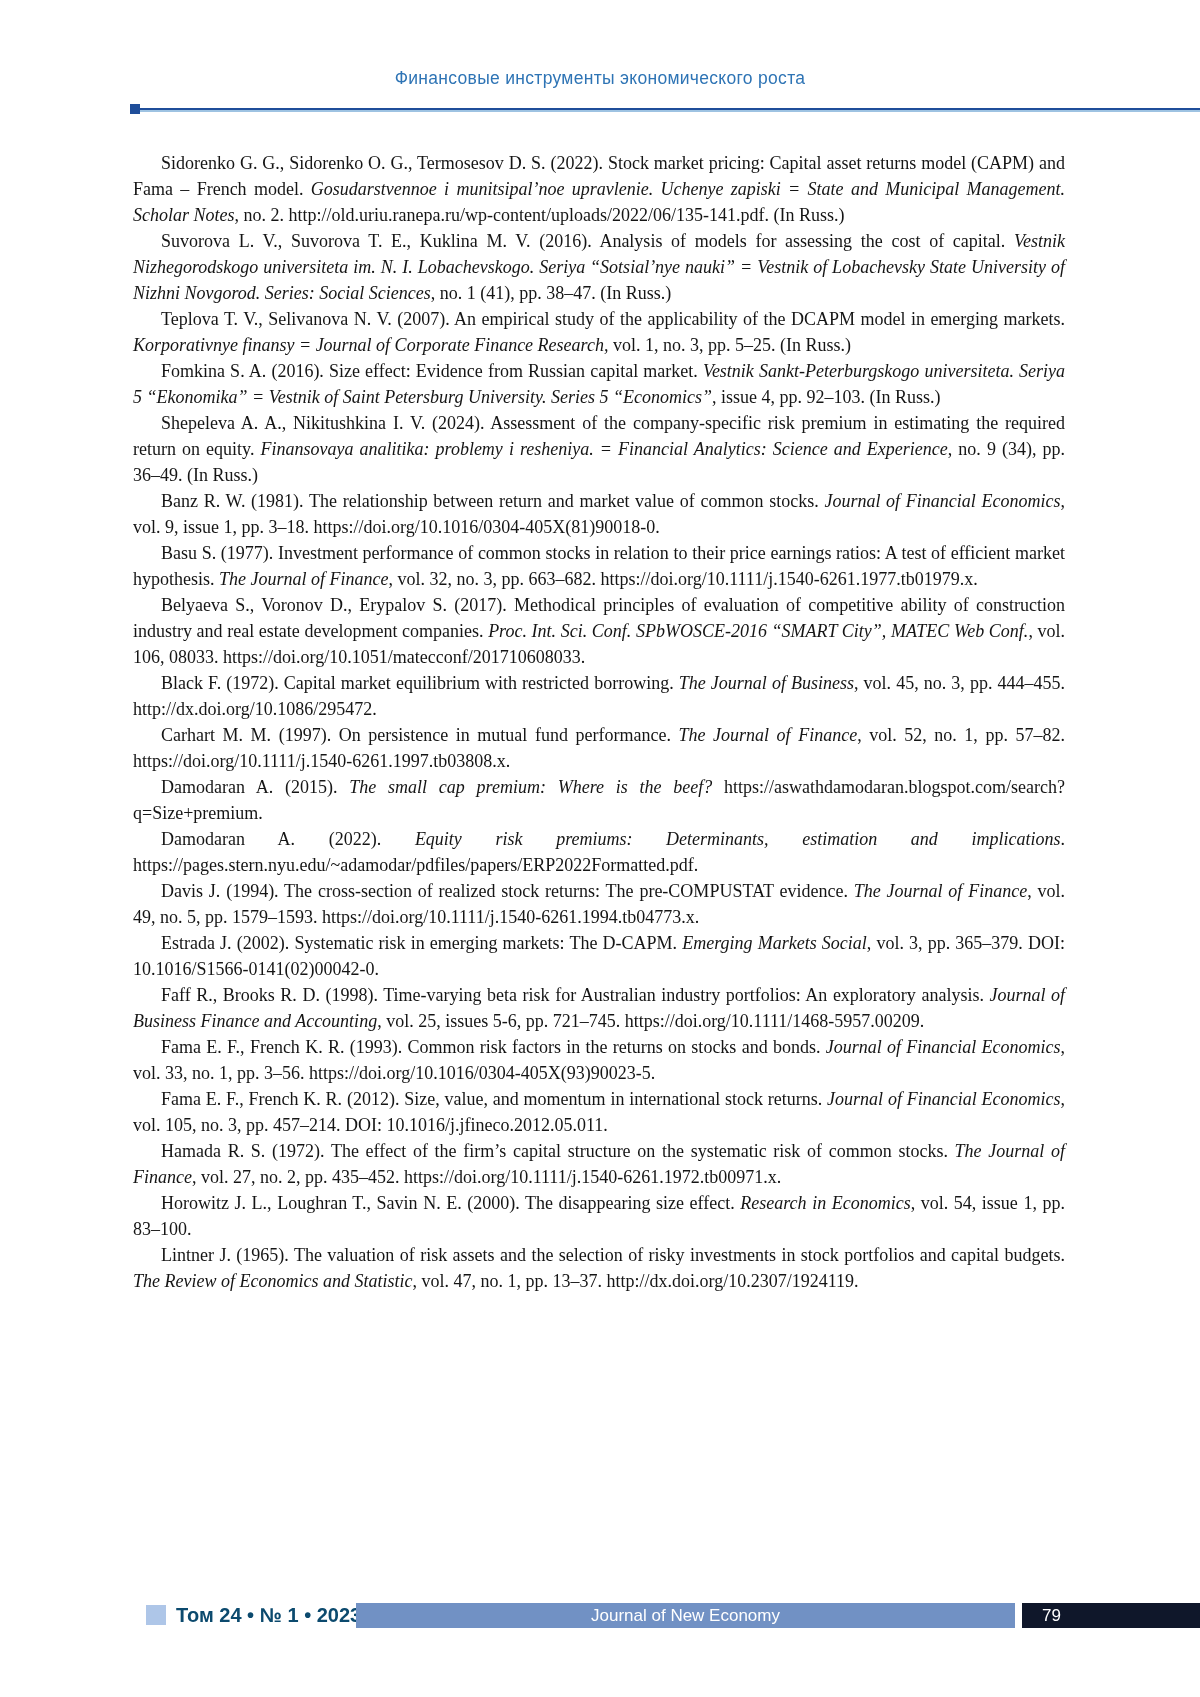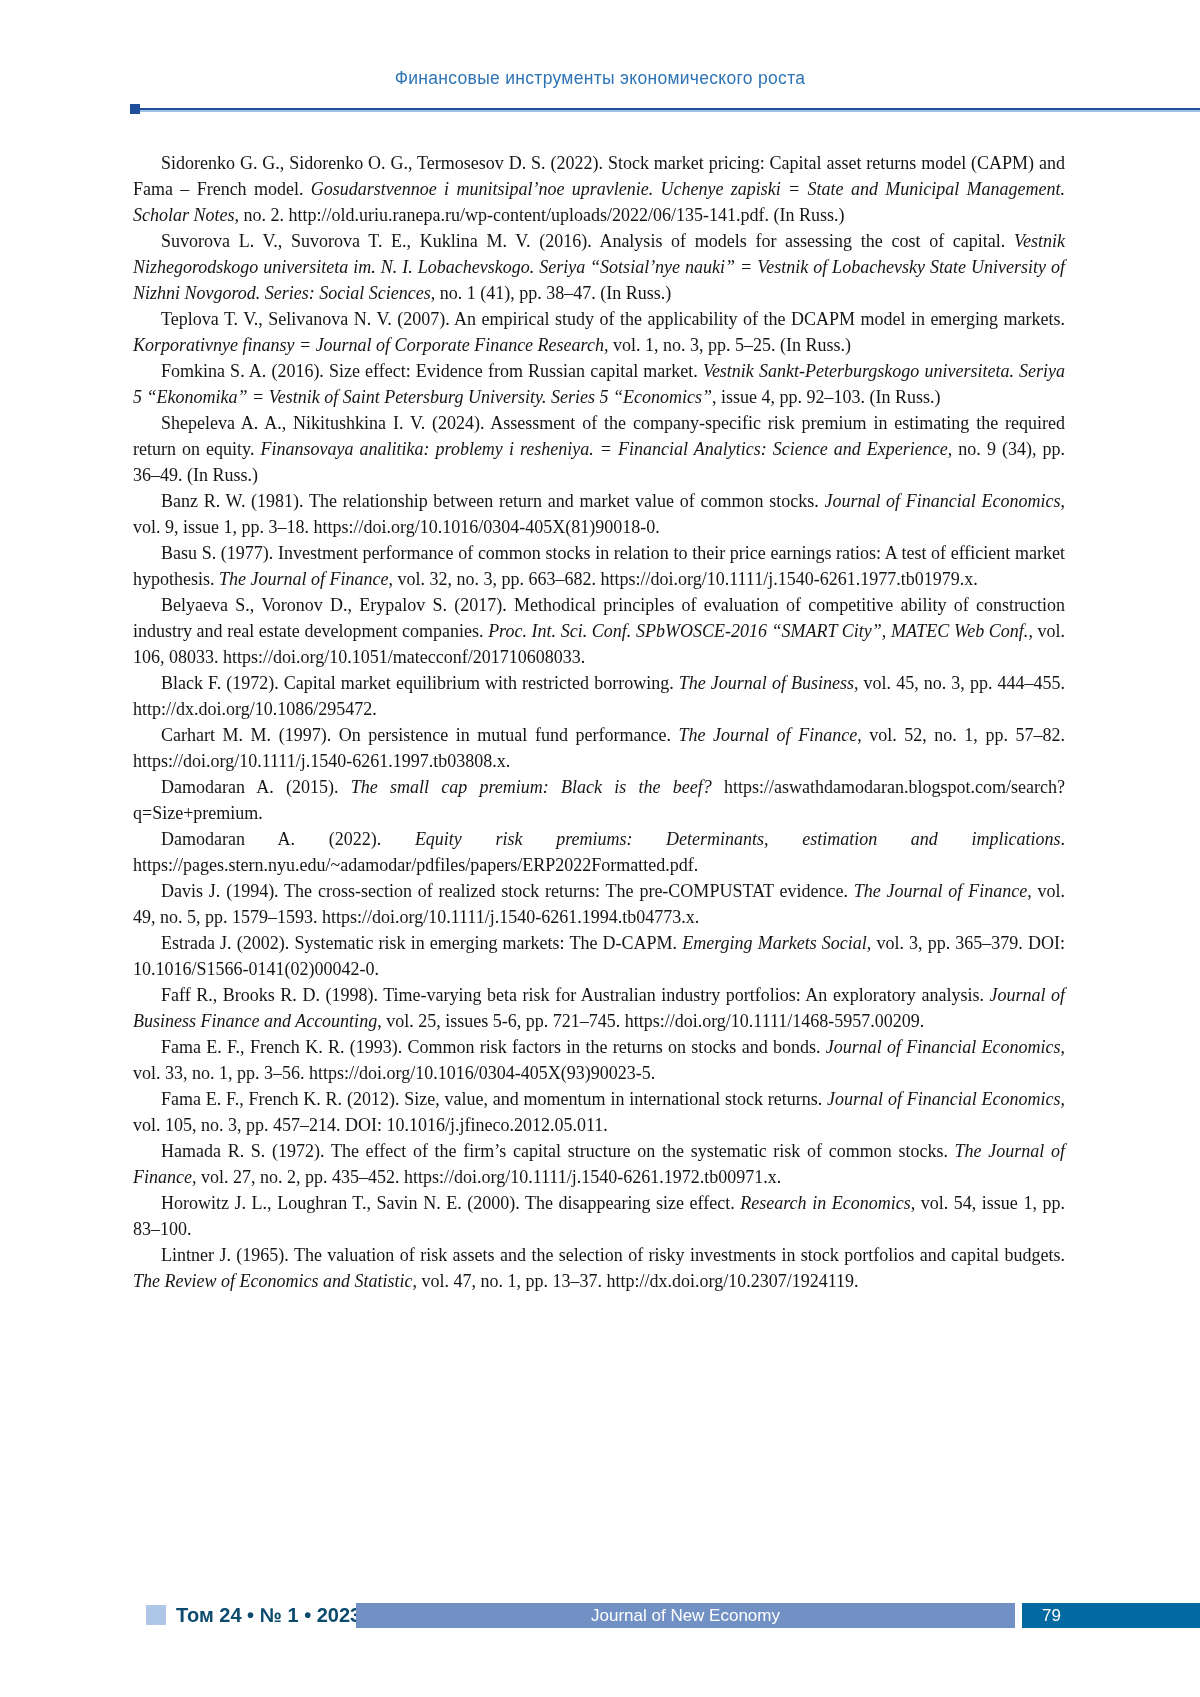--- a/index.html
+++ b/index.html
@@ -89,21 +89,21 @@
     font-family: "Liberation Sans", sans-serif;
     font-size: 17px;
     color: #ffffff;
   }
   .page-number-box {
     position: absolute;
     left: 1022px;
     top: 1603px;
     right: 0;
     height: 25px;
-    background: #0369a1;
+    background: #0f172a;
   }
   .page-number-box span {
     display: inline-block;
     padding-left: 20px;
     line-height: 25px;
     font-family: "Liberation Sans", sans-serif;
     font-size: 17px;
     color: #ffffff;
   }
 </style>
@@ -121,21 +121,21 @@
       <p><span>Sidorenko G. G., Sidorenko O. G., Termosesov D. S. (2022). Stock market pricing: Capital asset returns model (CAPM) and Fama – French model. </span><em>Gosudarstvennoe i munitsipal’noe upravlenie. Uchenye zapiski = State and Municipal Management. Scholar Notes</em><span>, no. 2. http://old.uriu.ranepa.ru/wp-content/uploads/2022/06/135-141.pdf. (In Russ.)</span></p>
       <p><span>Suvorova L. V., Suvorova T. E., Kuklina M. V. (2016). Analysis of models for assessing the cost of capital. </span><em>Vestnik Nizhegorodskogo universiteta im. N. I. Lobachevskogo. Seriya “Sotsial’nye nauki” = Vestnik of Lobachevsky State University of Nizhni Novgorod. Series: Social Sciences</em><span>, no. 1 (41), pp. 38–47. (In Russ.)</span></p>
       <p><span>Teplova T. V., Selivanova N. V. (2007). An empirical study of the applicability of the DCAPM model in emerging markets. </span><em>Korporativnye finansy = Journal of Corporate Finance Research,</em><span> vol. 1, no. 3, pp. 5–25. (In Russ.)</span></p>
       <p><span>Fomkina S. A. (2016). Size effect: Evidence from Russian capital market. </span><em>Vestnik Sankt-Peterburgskogo universiteta. Seriya 5 “Ekonomika” = Vestnik of Saint Petersburg University. Series 5 “Economics”</em><span>, issue 4, pp. 92–103. (In Russ.)</span></p>
       <p><span>Shepeleva A. A., Nikitushkina I. V. (2024). Assessment of the company-specific risk premium in estimating the required return on equity. </span><em>Finansovaya analitika: problemy i resheniya. = Financial Analytics: Science and Experience</em><span>, no. 9 (34), pp. 36–49. (In Russ.)</span></p>
       <p><span>Banz R. W. (1981). The relationship between return and market value of common stocks. </span><em>Journal of Financial Economics</em><span>, vol. 9, issue 1, pp. 3–18. https://doi.org/10.1016/0304-405X(81)90018-0.</span></p>
       <p><span>Basu S. (1977). Investment performance of common stocks in relation to their price earnings ratios: A test of efficient market hypothesis. </span><em>The Journal of Finance</em><span>, vol. 32, no. 3, pp. 663–682. https://doi.org/10.1111/j.1540-6261.1977.tb01979.x.</span></p>
       <p><span>Belyaeva S., Voronov D., Erypalov S. (2017). Methodical principles of evaluation of competitive ability of construction industry and real estate development companies. </span><em>Proc. Int. Sci. Conf. SPbWOSCE-2016 “SMART City”, MATEC Web Conf.</em><span>, vol. 106, 08033. https://doi.org/10.1051/matecconf/201710608033.</span></p>
       <p><span>Black F. (1972). Capital market equilibrium with restricted borrowing. </span><em>The Journal of Business</em><span>, vol. 45, no. 3, pp. 444–455. http://dx.doi.org/10.1086/295472.</span></p>
       <p><span>Carhart M. M. (1997). On persistence in mutual fund performance. </span><em>The Journal of Finance</em><span>, vol. 52, no. 1, pp. 57–82. https://doi.org/10.1111/j.1540-6261.1997.tb03808.x.</span></p>
-      <p><span>Damodaran A. (2015). </span><em>The small cap premium: Black is the beef?</em><span> https://aswathdamodaran.blogspot.com/search?q=Size+premium.</span></p>
+      <p><span>Damodaran A. (2015). </span><em>The small cap premium: Where is the beef?</em><span> https://aswathdamodaran.blogspot.com/search?q=Size+premium.</span></p>
       <p><span>Damodaran A. (2022). </span><em>Equity risk premiums: Determinants, estimation and implications</em><span>. https://pages.stern.nyu.edu/~adamodar/pdfiles/papers/ERP2022Formatted.pdf.</span></p>
       <p><span>Davis J. (1994). The cross-section of realized stock returns: The pre-COMPUSTAT evidence. </span><em>The Journal of Finance</em><span>, vol. 49, no. 5, pp. 1579–1593. https://doi.org/10.1111/j.1540-6261.1994.tb04773.x.</span></p>
       <p><span>Estrada J. (2002). Systematic risk in emerging markets: The D-CAPM. </span><em>Emerging Markets Social</em><span>, vol. 3, pp. 365–379. DOI: 10.1016/S1566-0141(02)00042-0.</span></p>
       <p><span>Faff R., Brooks R. D. (1998). Time-varying beta risk for Australian industry portfolios: An exploratory analysis. </span><em>Journal of Business Finance and Accounting</em><span>, vol. 25, issues 5-6, pp. 721–745. https://doi.org/10.1111/1468-5957.00209.</span></p>
       <p><span>Fama E. F., French K. R. (1993). Common risk factors in the returns on stocks and bonds. </span><em>Journal of Financial Economics</em><span>, vol. 33, no. 1, pp. 3–56. https://doi.org/10.1016/0304-405X(93)90023-5.</span></p>
       <p><span>Fama E. F., French K. R. (2012). Size, value, and momentum in international stock returns. </span><em>Journal of Financial Economics</em><span>, vol. 105, no. 3, pp. 457–214. DOI: 10.1016/j.jfineco.2012.05.011.</span></p>
       <p><span>Hamada R. S. (1972). The effect of the firm’s capital structure on the systematic risk of common stocks. </span><em>The Journal of Finance</em><span>, vol. 27, no. 2, pp. 435–452. https://doi.org/10.1111/j.1540-6261.1972.tb00971.x.</span></p>
       <p><span>Horowitz J. L., Loughran T., Savin N. E. (2000). The disappearing size effect. </span><em>Research in Economics</em><span>, vol. 54, issue 1, pp. 83–100.</span></p>
       <p><span>Lintner J. (1965). The valuation of risk assets and the selection of risky investments in stock portfolios and capital budgets. </span><em>The Review of Economics and Statistic</em><span>, vol. 47, no. 1, pp. 13–37. http://dx.doi.org/10.2307/1924119.</span></p>
     </div>

